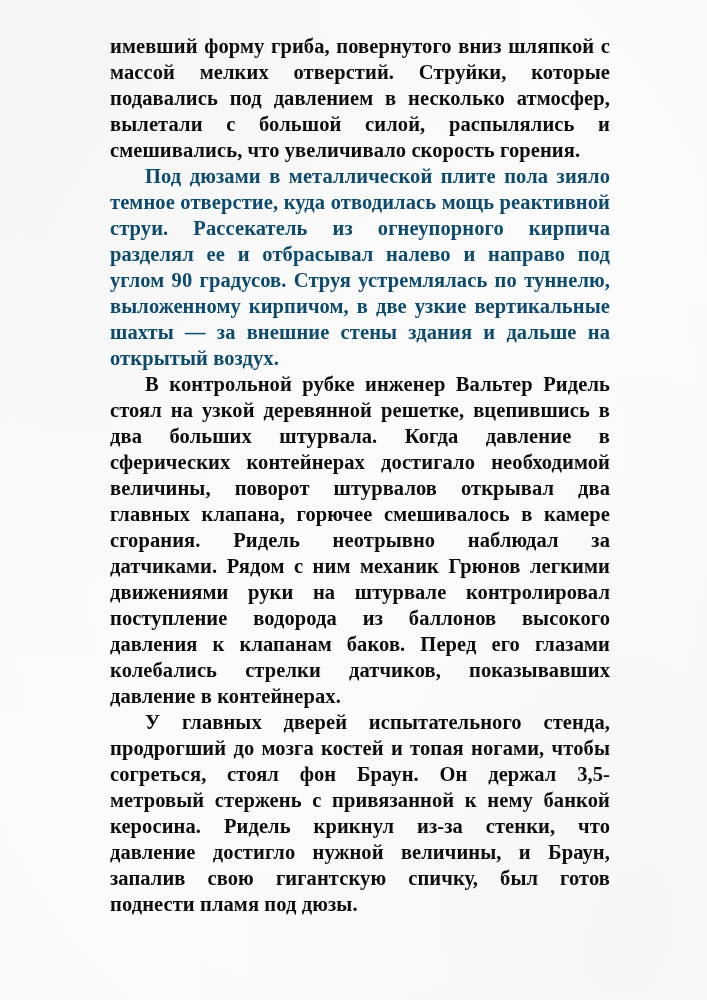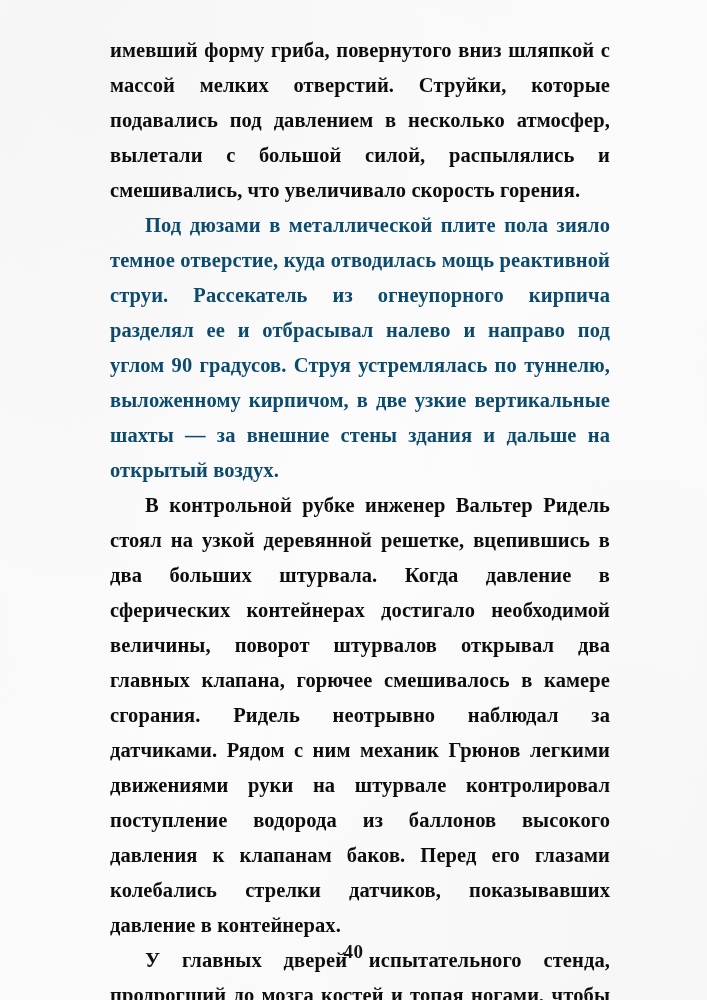--- a/index.html
+++ b/index.html
@@ -39,21 +39,21 @@
     top: 33px;
     width: 500px;
   }
 
   p.para {
     margin: 0;
     text-align: justify;
     text-align-last: left;
     text-indent: 35px;
     font-size: 20.5px;
-    line-height: 35px;
+    line-height: 26px;
     color: #0d0d0d;
     letter-spacing: 0.1px;
     font-weight: 600;
     -webkit-font-smoothing: none;
   }
 
   
   p.para.cont {
     text-indent: 0;
   }
@@ -75,15 +75,14 @@
 
 <div class="page" style="background: rgb(253, 253, 253);">
 
   <div class="text-block">
       <p class="para cont" style="color: rgb(13, 13, 13);">имевший форму гриба, повернутого вниз шляпкой с массой мелких отверстий. Струйки, которые подавались под давлением в несколько атмосфер, вылетали с большой силой, распылялись и смешивались, что увеличивало скорость горения.</p>
       <p class="para" style="color: #0c4a6e;">Под дюзами в металлической плите пола зияло темное отверстие, куда отводилась мощь реактивной струи. Рассекатель из огнеупорного кирпича разделял ее и отбрасывал налево и направо под углом 90 градусов. Струя устремлялась по туннелю, выложенному кирпичом, в две узкие вертикальные шахты — за внешние стены здания и дальше на открытый воздух.</p>
       <p class="para" style="color: rgb(13, 13, 13);">В контрольной рубке инженер Вальтер Ридель стоял на узкой деревянной решетке, вцепившись в два больших штурвала. Когда давление в сферических контейнерах достигало необходимой величины, поворот штурвалов открывал два главных клапана, горючее смешивалось в камере сгорания. Ридель неотрывно наблюдал за датчиками. Рядом с ним механик Грюнов легкими движениями руки на штурвале контролировал поступление водорода из баллонов высокого давления к клапанам баков. Перед его глазами колебались стрелки датчиков, показывавших давление в контейнерах.</p>
       <p class="para" style="color: rgb(13, 13, 13); font-family: Liberation Serif, serif;">У главных дверей испытательного стенда, продрогший до мозга костей и топая ногами, чтобы согреться, стоял фон Браун. Он держал 3,5-метровый стержень с привязанной к нему банкой керосина. Ридель крикнул из-за стенки, что давление достигло нужной величины, и Браун, запалив свою гигантскую спичку, был готов поднести пламя под дюзы.</p>
     </div>
 
-  <div class="folio">40</div>
 
 </div>
 
 </body></html>

